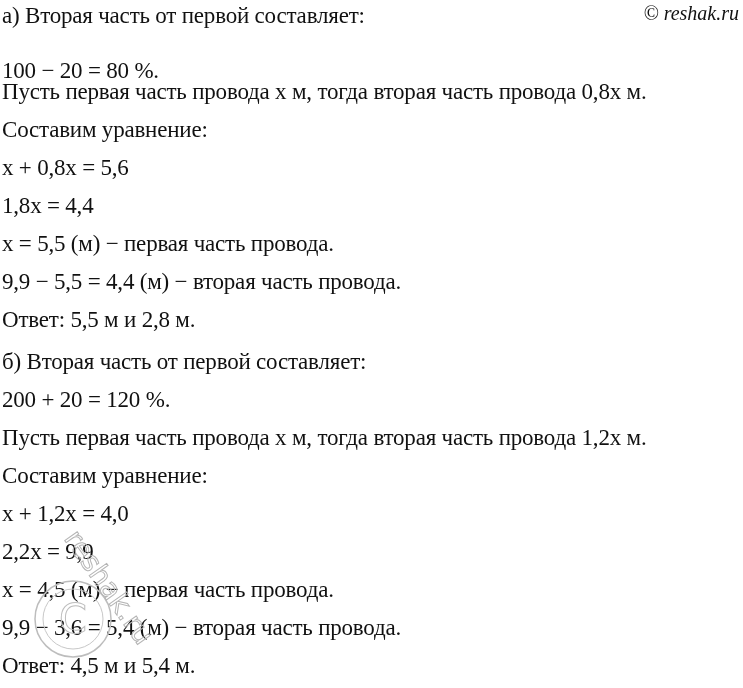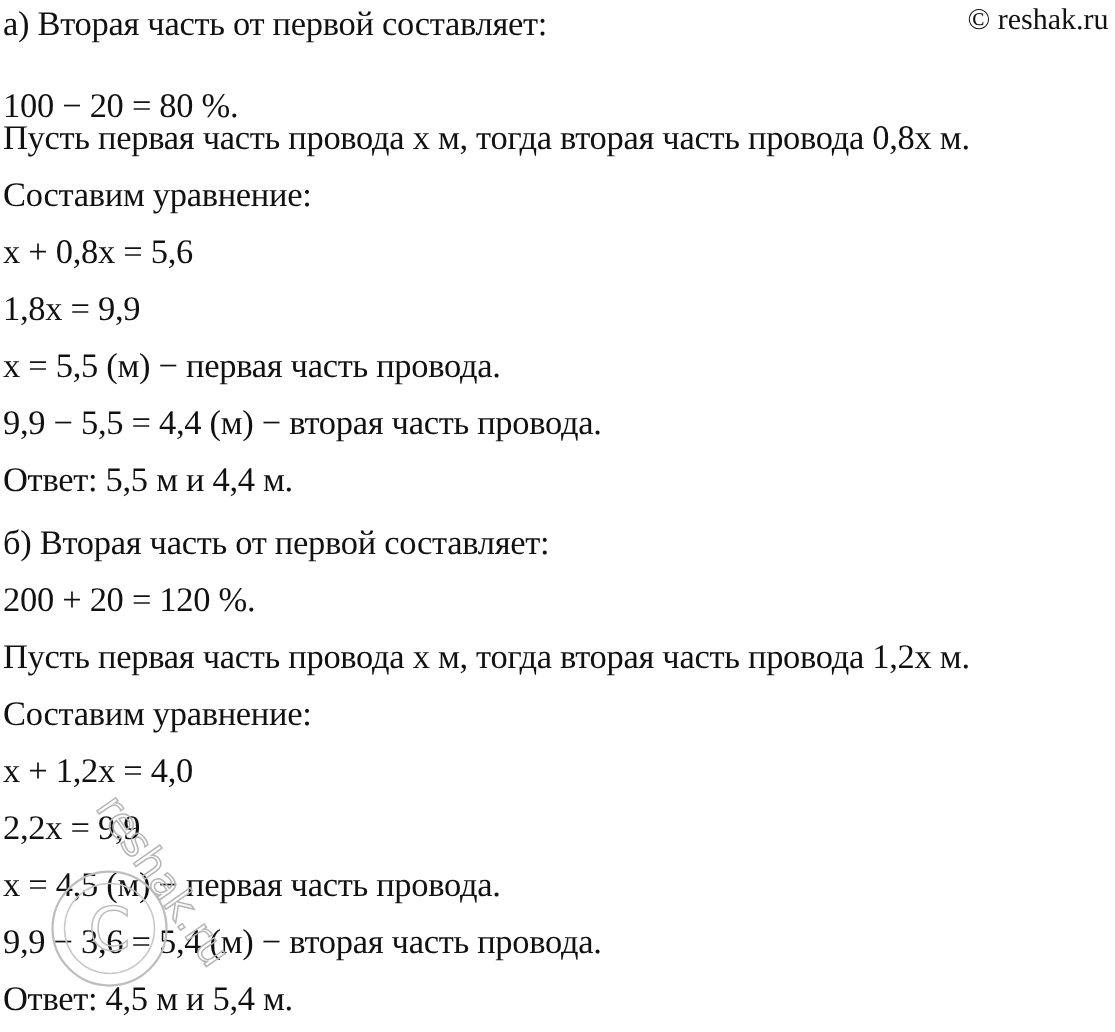--- a/index.html
+++ b/index.html
@@ -8,41 +8,41 @@
       font-family: "Liberation Serif", "DejaVu Serif", serif;
       color: #111111;
     }
     .line {
       position: absolute; left: 2px;
       font-size: 23px; line-height: 28px; white-space: nowrap;
       letter-spacing: -0.2px;
     }
     .copyright {
       position: absolute; right: 4px; top: 0px;
-      font-size: 20px; line-height: 26px; white-space: nowrap;
+      font-size: 20px; line-height: 26px; white-space: nowrap; font-style: italic;
     }
     .watermark {
       position: absolute; left: 18px; top: 527px; width: 150px; height: 140px;
       pointer-events: none;
     }
   </style>
 </head>
 <body>
 
 <div class="copyright">© reshak.ru</div>
 
 <div class="line" style="top:2px">а) Вторая часть от первой составляет:</div>
 <div class="line" style="top:57px">100 − 20 = 80 %.</div>
 <div class="line" style="top:78px">Пусть первая часть провода x м, тогда вторая часть провода 0,8x м.</div>
 <div class="line" style="top:116px">Составим уравнение:</div>
 <div class="line" style="top:154px">x + 0,8x = 5,6</div>
-<div class="line" style="top:192px">1,8x = 9,9</div>
+<div class="line" style="top:192px">1,8x = 4,4</div>
 <div class="line" style="top:230px">x = 5,5 (м) − первая часть провода.</div>
 <div class="line" style="top:268px">9,9 − 5,5 = 4,4 (м) − вторая часть провода.</div>
-<div class="line" style="top:306px">Ответ: 5,5 м и 4,4 м.</div>
+<div class="line" style="top:306px">Ответ: 5,5 м и 2,8 м.</div>
 
 <div class="line" style="top:348px">б) Вторая часть от первой составляет:</div>
 <div class="line" style="top:386px">200 + 20 = 120 %.</div>
 <div class="line" style="top:424px">Пусть первая часть провода x м, тогда вторая часть провода 1,2x м.</div>
 <div class="line" style="top:462px">Составим уравнение:</div>
 <div class="line" style="top:500px">x + 1,2x = 4,0</div>
 <div class="line" style="top:538px">2,2x = 9,9</div>
 <div class="line" style="top:576px">x = 4,5 (м) − первая часть провода.</div>
 <div class="line" style="top:614px">9,9 − 3,6 = 5,4 (м) − вторая часть провода.</div>
 <div class="line" style="top:652px">Ответ: 4,5 м и 5,4 м.</div>

